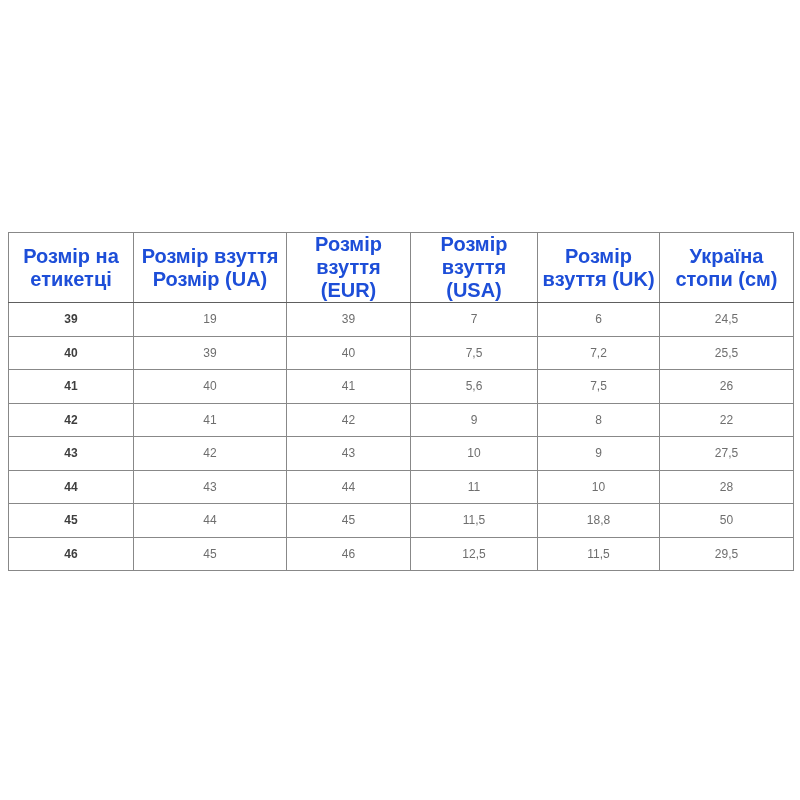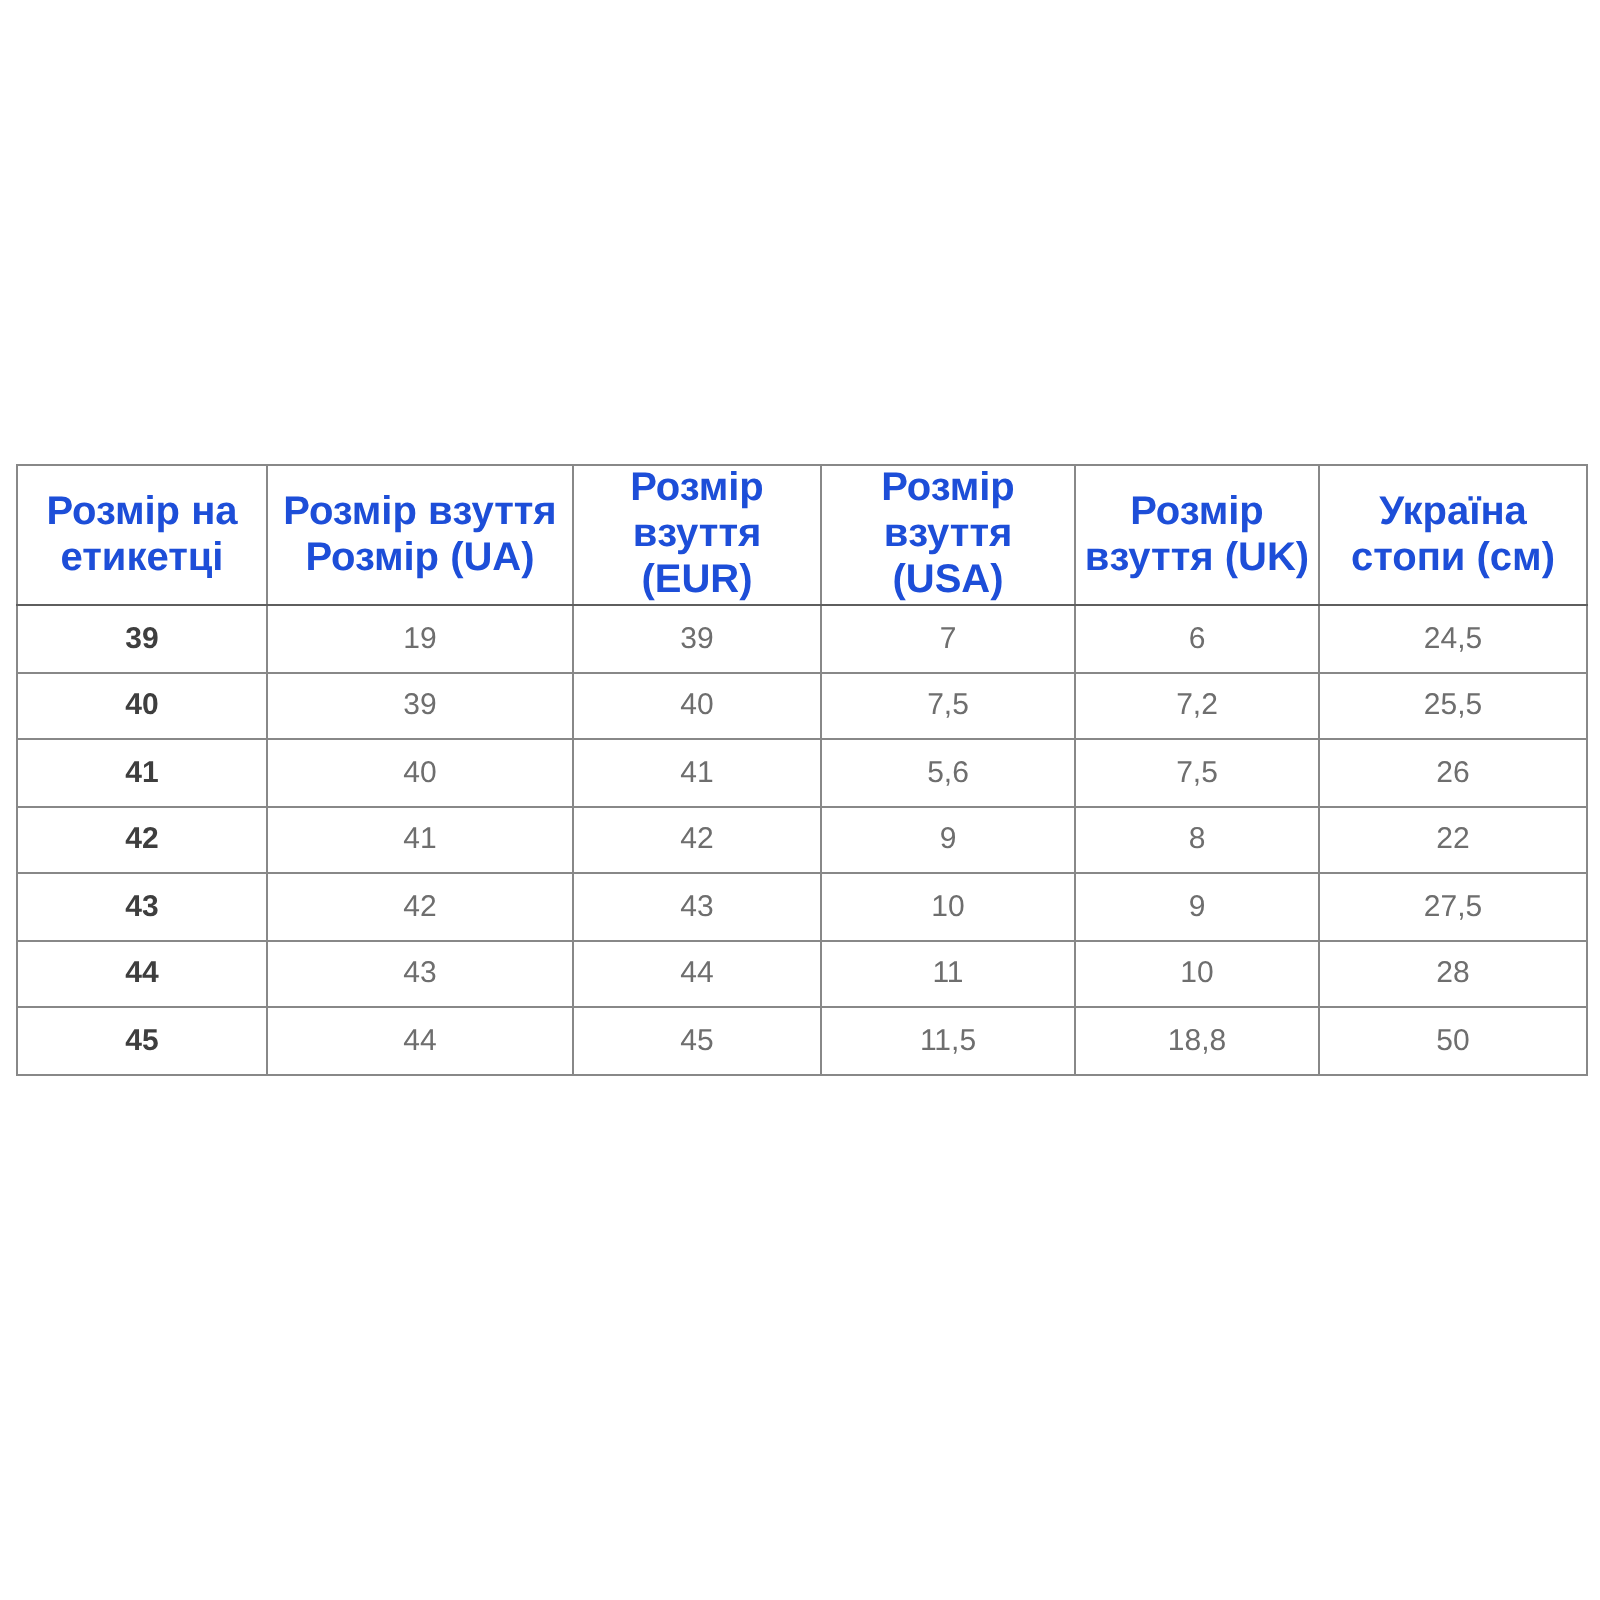--- a/index.html
+++ b/index.html
@@ -46,21 +46,21 @@
   table.size-table thead th {
     height: 54px;
     font-size: 20px;
     font-weight: bold;
     color: #1d4ed8;
     line-height: 23px;
     border-bottom-color: #5e5e5e;
   }
   table.size-table tbody td {
     height: 33.5px;
-    font-size: 15px;
+    font-size: 12px;
     color: #6e6e6e;
     border-top-color: #9d9d9d;
     margin-top: 10px;
   }
   table.size-table tbody td.first-col {
     font-weight: bold;
     color: #3e3e3e;
   }
   .hdr-line { display: block; }
 </style>
@@ -155,15 +155,23 @@
           <td>28</td>
         </tr>
         <tr>
           <td class="first-col">45</td>
           <td>44</td>
           <td>45</td>
           <td>11,5</td>
           <td>18,8</td>
           <td>50</td>
         </tr>
+        <tr>
+          <td class="first-col">46</td>
+          <td>45</td>
+          <td>46</td>
+          <td>12,5</td>
+          <td>11,5</td>
+          <td>29,5</td>
+        </tr>
       </tbody>
   </table>
 </div>
 
 </body></html>

